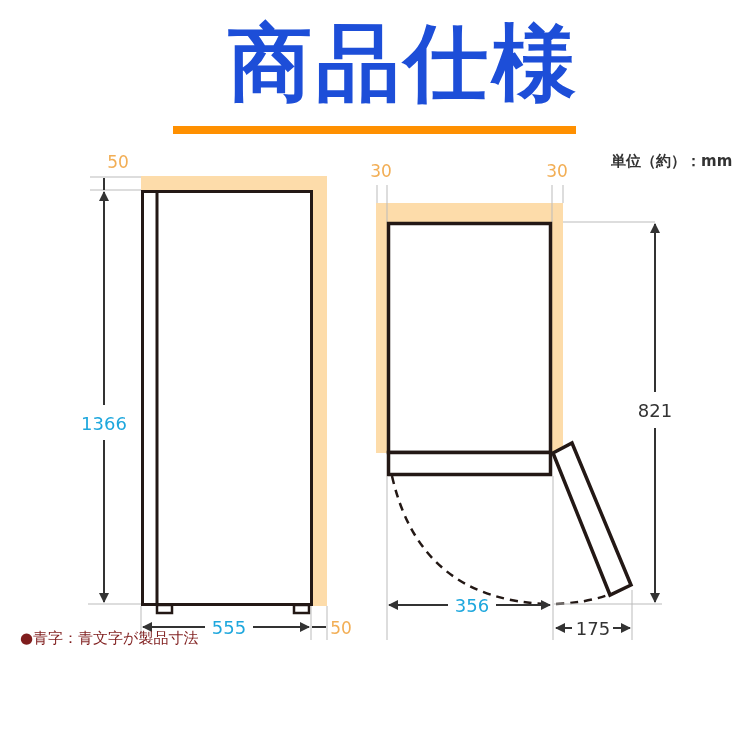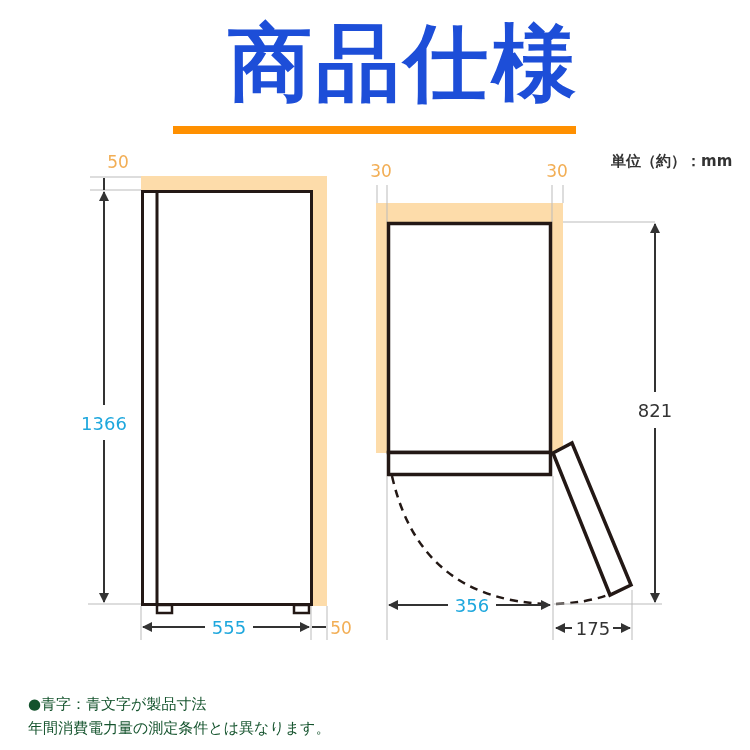--- a/index.html
+++ b/index.html
@@ -9,22 +9,22 @@
              font-size: 84px; font-weight: bold; color: #1d4ed8; letter-spacing: 4px;
              line-height: 110px; padding-left: 29px; }
     .title-bar { position: absolute; left: 173px; top: 126px; width: 403px; height: 8px;
                  background: #ff9000; }
     .unit { position: absolute; left: 611px; top: 152px; font-size: 15px; font-weight: bold;
             color: #333333; white-space: nowrap; }
     svg.diagram { position: absolute; left: 0; top: 0; }
     .dim-blue { fill: #1ea7dd; font-family: "DejaVu Sans", sans-serif; font-size: 18px; }
     .dim-orange { fill: #f2ae55; font-family: "DejaVu Sans", sans-serif; font-size: 17px; }
     .dim-dark { fill: #333333; font-family: "DejaVu Sans", sans-serif; font-size: 18px; }
-    .notes { position: absolute; left: 20px; top: 692px; font-size: 15px; color: #14532d;
-             line-height: 24px; margin-left: 8px; }
+    .notes { position: absolute; left: 20px; top: 626px; font-size: 15px; color: #7f1d1d;
+             line-height: 24px; }
     .notes div { white-space: nowrap; }
   </style>
 </head>
 <body>
 
 <div class="title">商品仕様</div>
 <div class="title-bar"></div>
 <div class="unit">単位（約）：mm</div>
 
 <svg class="diagram" width="750" height="750" viewBox="0 0 750 750">
@@ -101,14 +101,13 @@
     <text class="dim-orange" x="381" y="177" text-anchor="middle">30</text>
     <text class="dim-orange" x="557" y="177" text-anchor="middle">30</text>
     <text class="dim-dark" x="655" y="417" text-anchor="middle">821</text>
     <text class="dim-blue" x="472" y="612" text-anchor="middle">356</text>
     <text class="dim-dark" x="593" y="635" text-anchor="middle">175</text>
   </g>
 </svg>
 
 <div class="notes">
   <div>●青字：青文字が製品寸法</div>
-  <div>年間消費電力量の測定条件とは異なります。</div>
 </div>
 
 </body></html>

